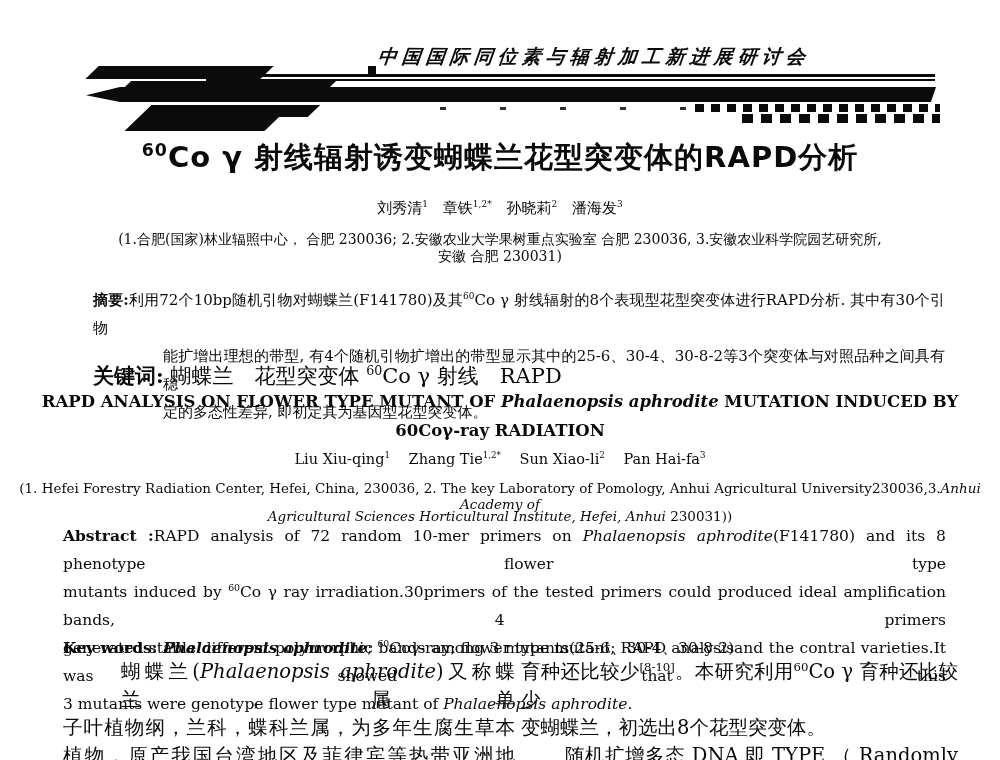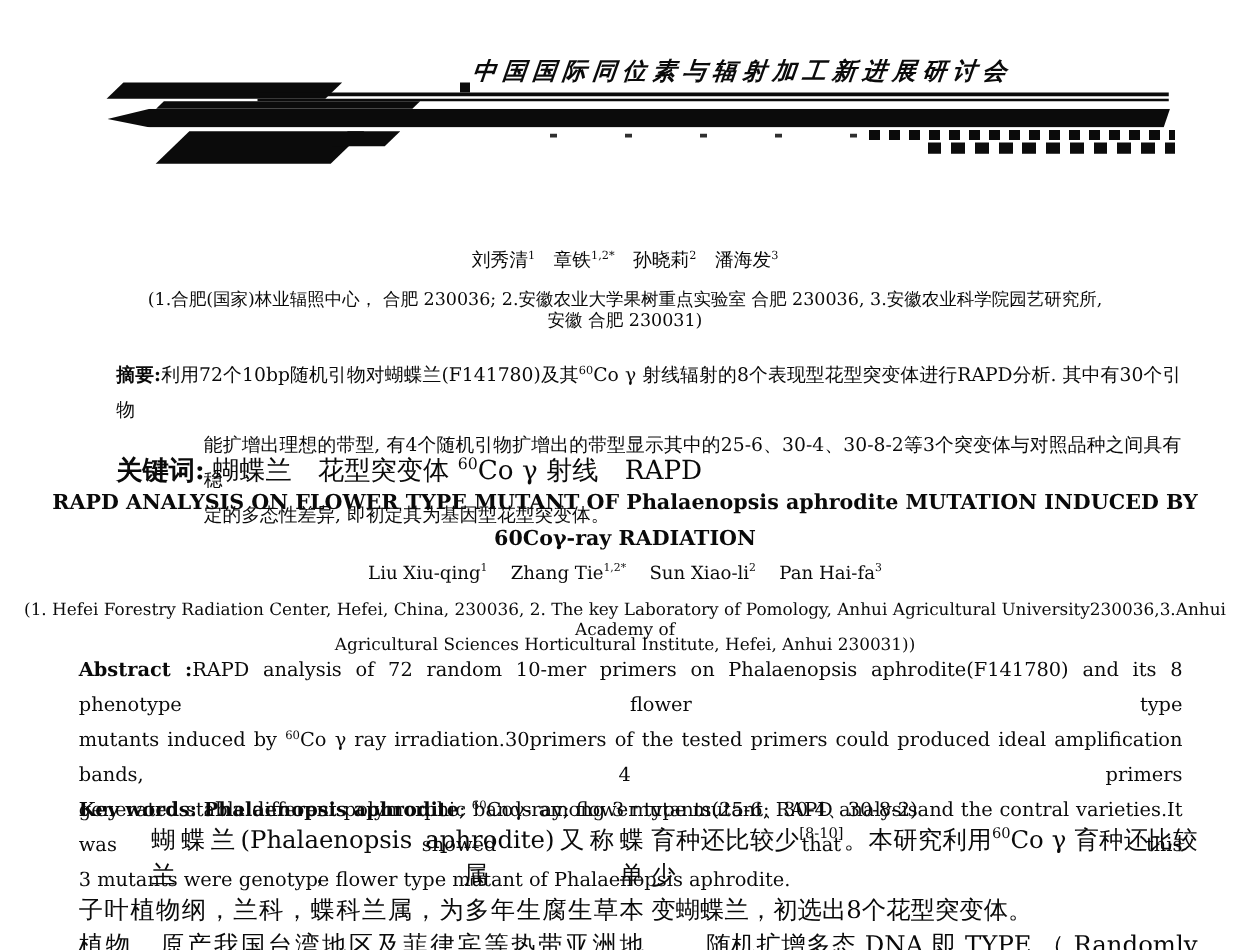--- a/index.html
+++ b/index.html
@@ -6,21 +6,21 @@
   .page {
     position:relative; width:1000px; height:760px; margin:0 auto;
     background:#ffffff; overflow:hidden; color:#0a0a0a;
     font-family:"DejaVu Serif","Liberation Serif",serif;
   }
   .abs { position:absolute; }
   .center { text-align:center; width:100%; left:0; }
   sup { font-size:0.60em; vertical-align:super; line-height:0; }
   .jline { text-align:justify; text-align-last:justify; }
   .b { font-weight:bold; }
-  .i { }
+  .i { font-style:italic; }
 
   
   .band-shape { position:absolute; background:#0b0b0b; }
   .conf-title {
     position:absolute; top:44px; left:378px; width:470px;
     font-size:19px; font-weight:bold; font-style:italic;
     letter-spacing:5px; transform:skewX(-6deg);
     font-family:"DejaVu Serif",serif; white-space:nowrap;
   }
   .swoosh1 { left:92px;  top:66px;  width:175px; height:13px; transform:skewX(-46deg); }
@@ -96,20 +96,23 @@
     <div class="band-shape rule2"></div>
     <div class="band-shape thickbar"></div>
     <div class="band-shape lowpar1"></div>
     <div class="band-shape lowpar2"></div>
     <div class="band-shape sq"></div>
     <div class="abs dotsA"></div>
     <div class="abs dotsB"></div>
     <div class="abs dotsC"></div>
   </div>
 
+  <div class="abs center main-title">
+    <sup>60</sup><span>Co γ 射线辐射诱变蝴蝶兰花型突变体的RAPD分析</span>
+  </div>
 
   <div class="abs center authors-cn">
     <span class="nm"><span>刘秀清</span><sup>1</sup></span>
     <span class="nm"><span>章铁</span><sup>1,2*</sup></span>
     <span class="nm"><span>孙晓莉</span><sup>2</sup></span>
     <span class="nm"><span>潘海发</span><sup>3</sup></span>
   </div>
 
   <div class="abs center affil-cn1">(1.合肥(国家)林业辐照中心， 合肥 230036; 2.安徽农业大学果树重点实验室 合肥 230036, 3.安徽农业科学院园艺研究所,</div>
   <div class="abs center affil-cn2">安徽 合肥 230031)</div>

